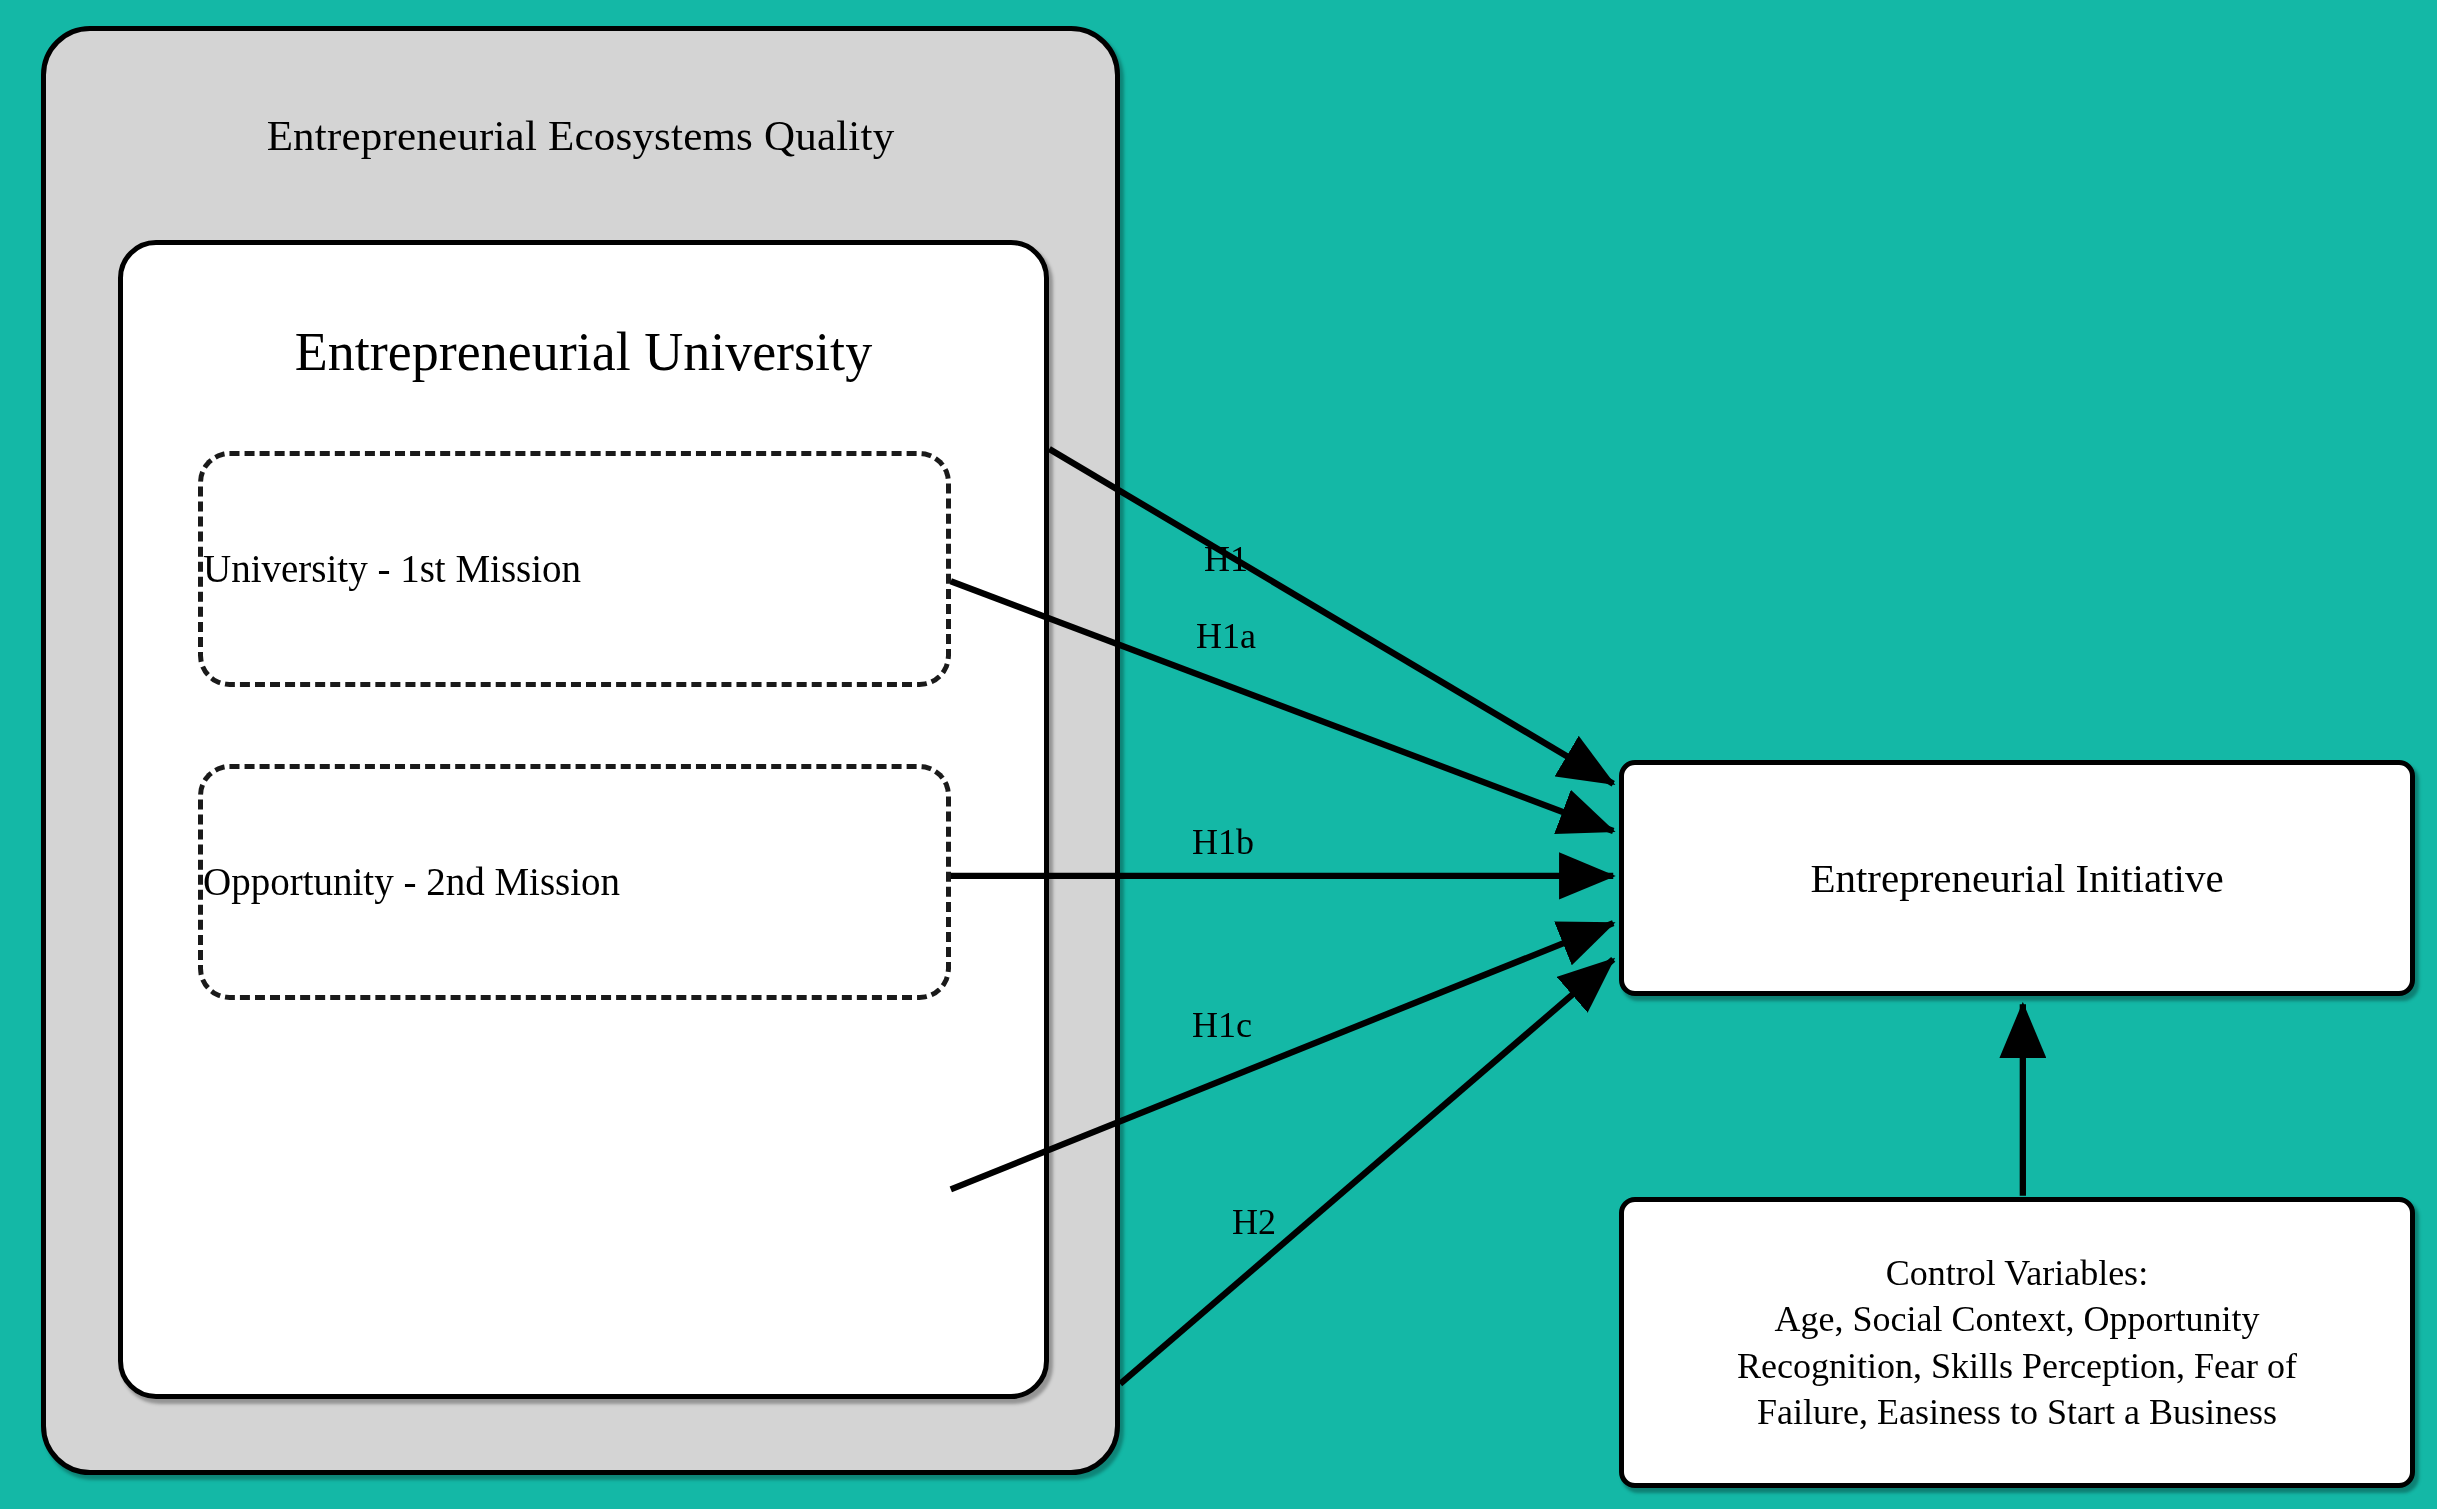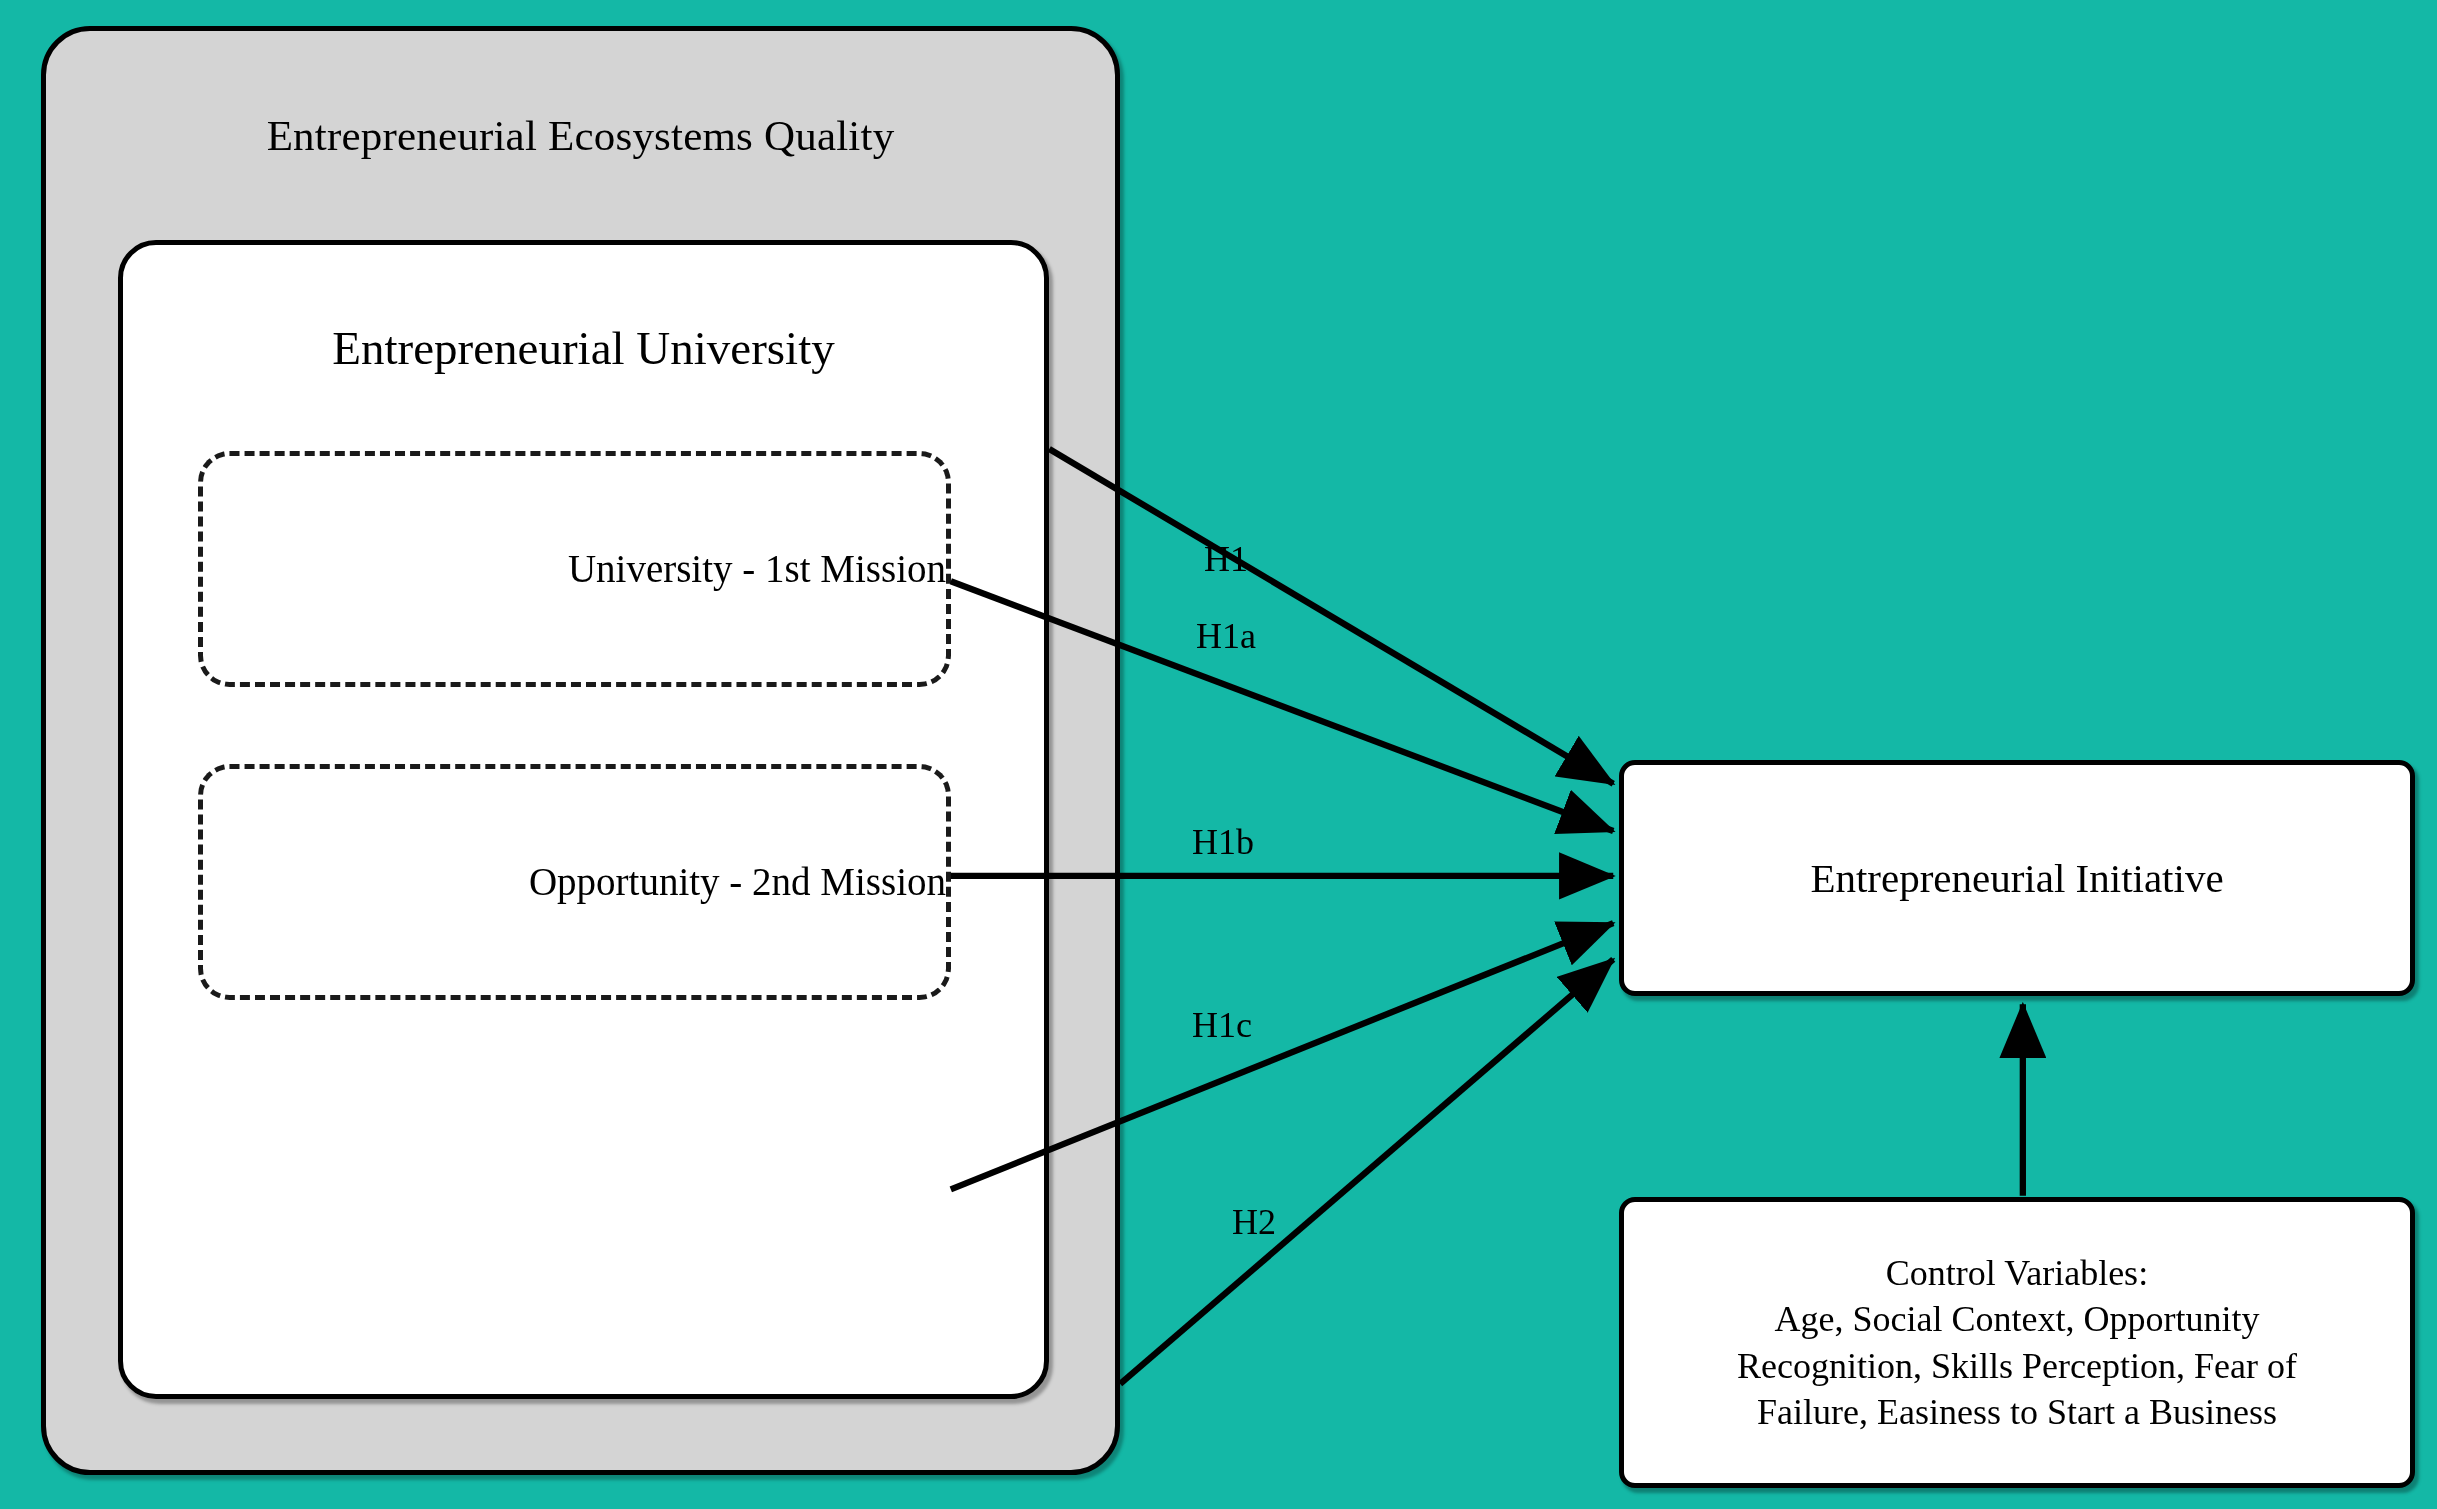--- a/index.html
+++ b/index.html
@@ -54,37 +54,37 @@
     border-radius: 38px;
     box-sizing: border-box;
     box-shadow: 3.9px 4.7px 3.2px rgba(0,0,0,0.30);
   }
   .university-title {
     position: absolute;
     left: 118px;
     top: 323px;
     width: 931px;
     text-align: center;
-    font-size: 47px;
+    font-size: 54px;
     line-height: 1.1;
     white-space: nowrap;
   }
   
   .mission-box {
     position: absolute;
     left: 198px;
     width: 753px;
     height: 236px;
     background: #ffffff;
     border: 5.5px dashed #1a1a1a;
     border-radius: 31.5px;
     box-sizing: border-box;
     display: flex;
     align-items: center;
-    justify-content: flex-end;
+    justify-content: flex-start;
   }
   .mission-box .mission-label {
     font-size: 39px;
     line-height: 1.1;
     white-space: nowrap;
   }
   #mission-1 { top: 451px; }
   #mission-2 { top: 764px; }
   #mission-3 { top: 1078px; }
 

